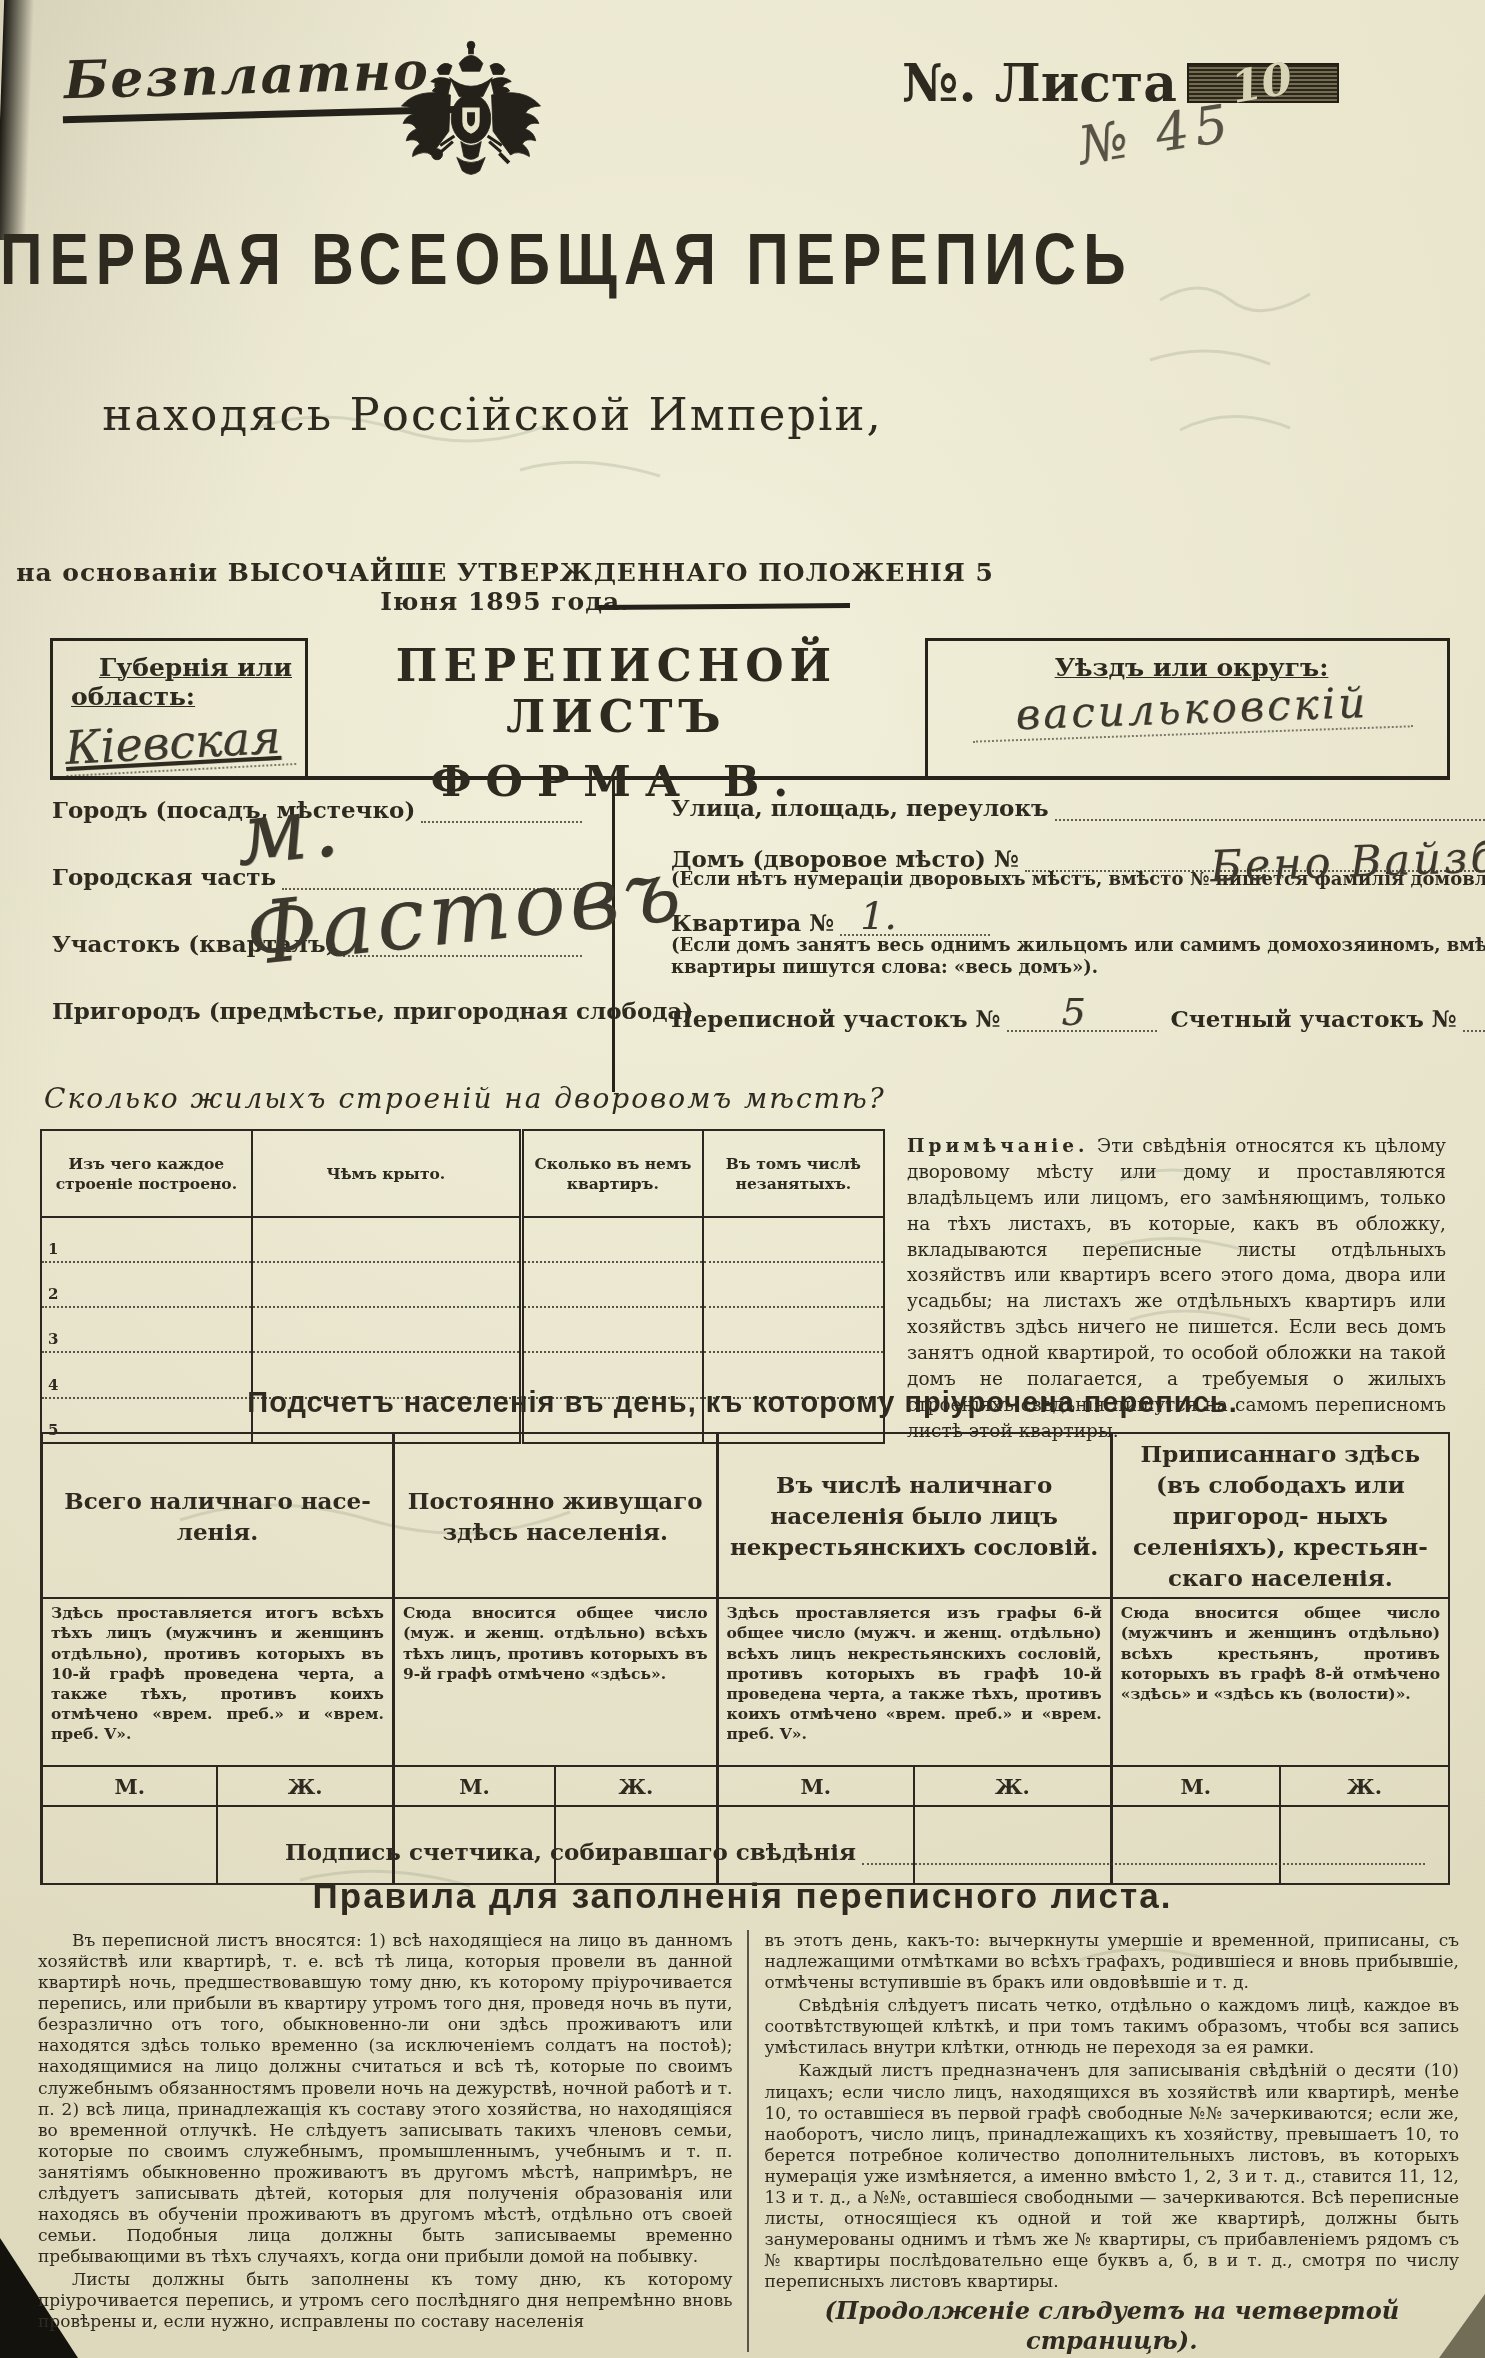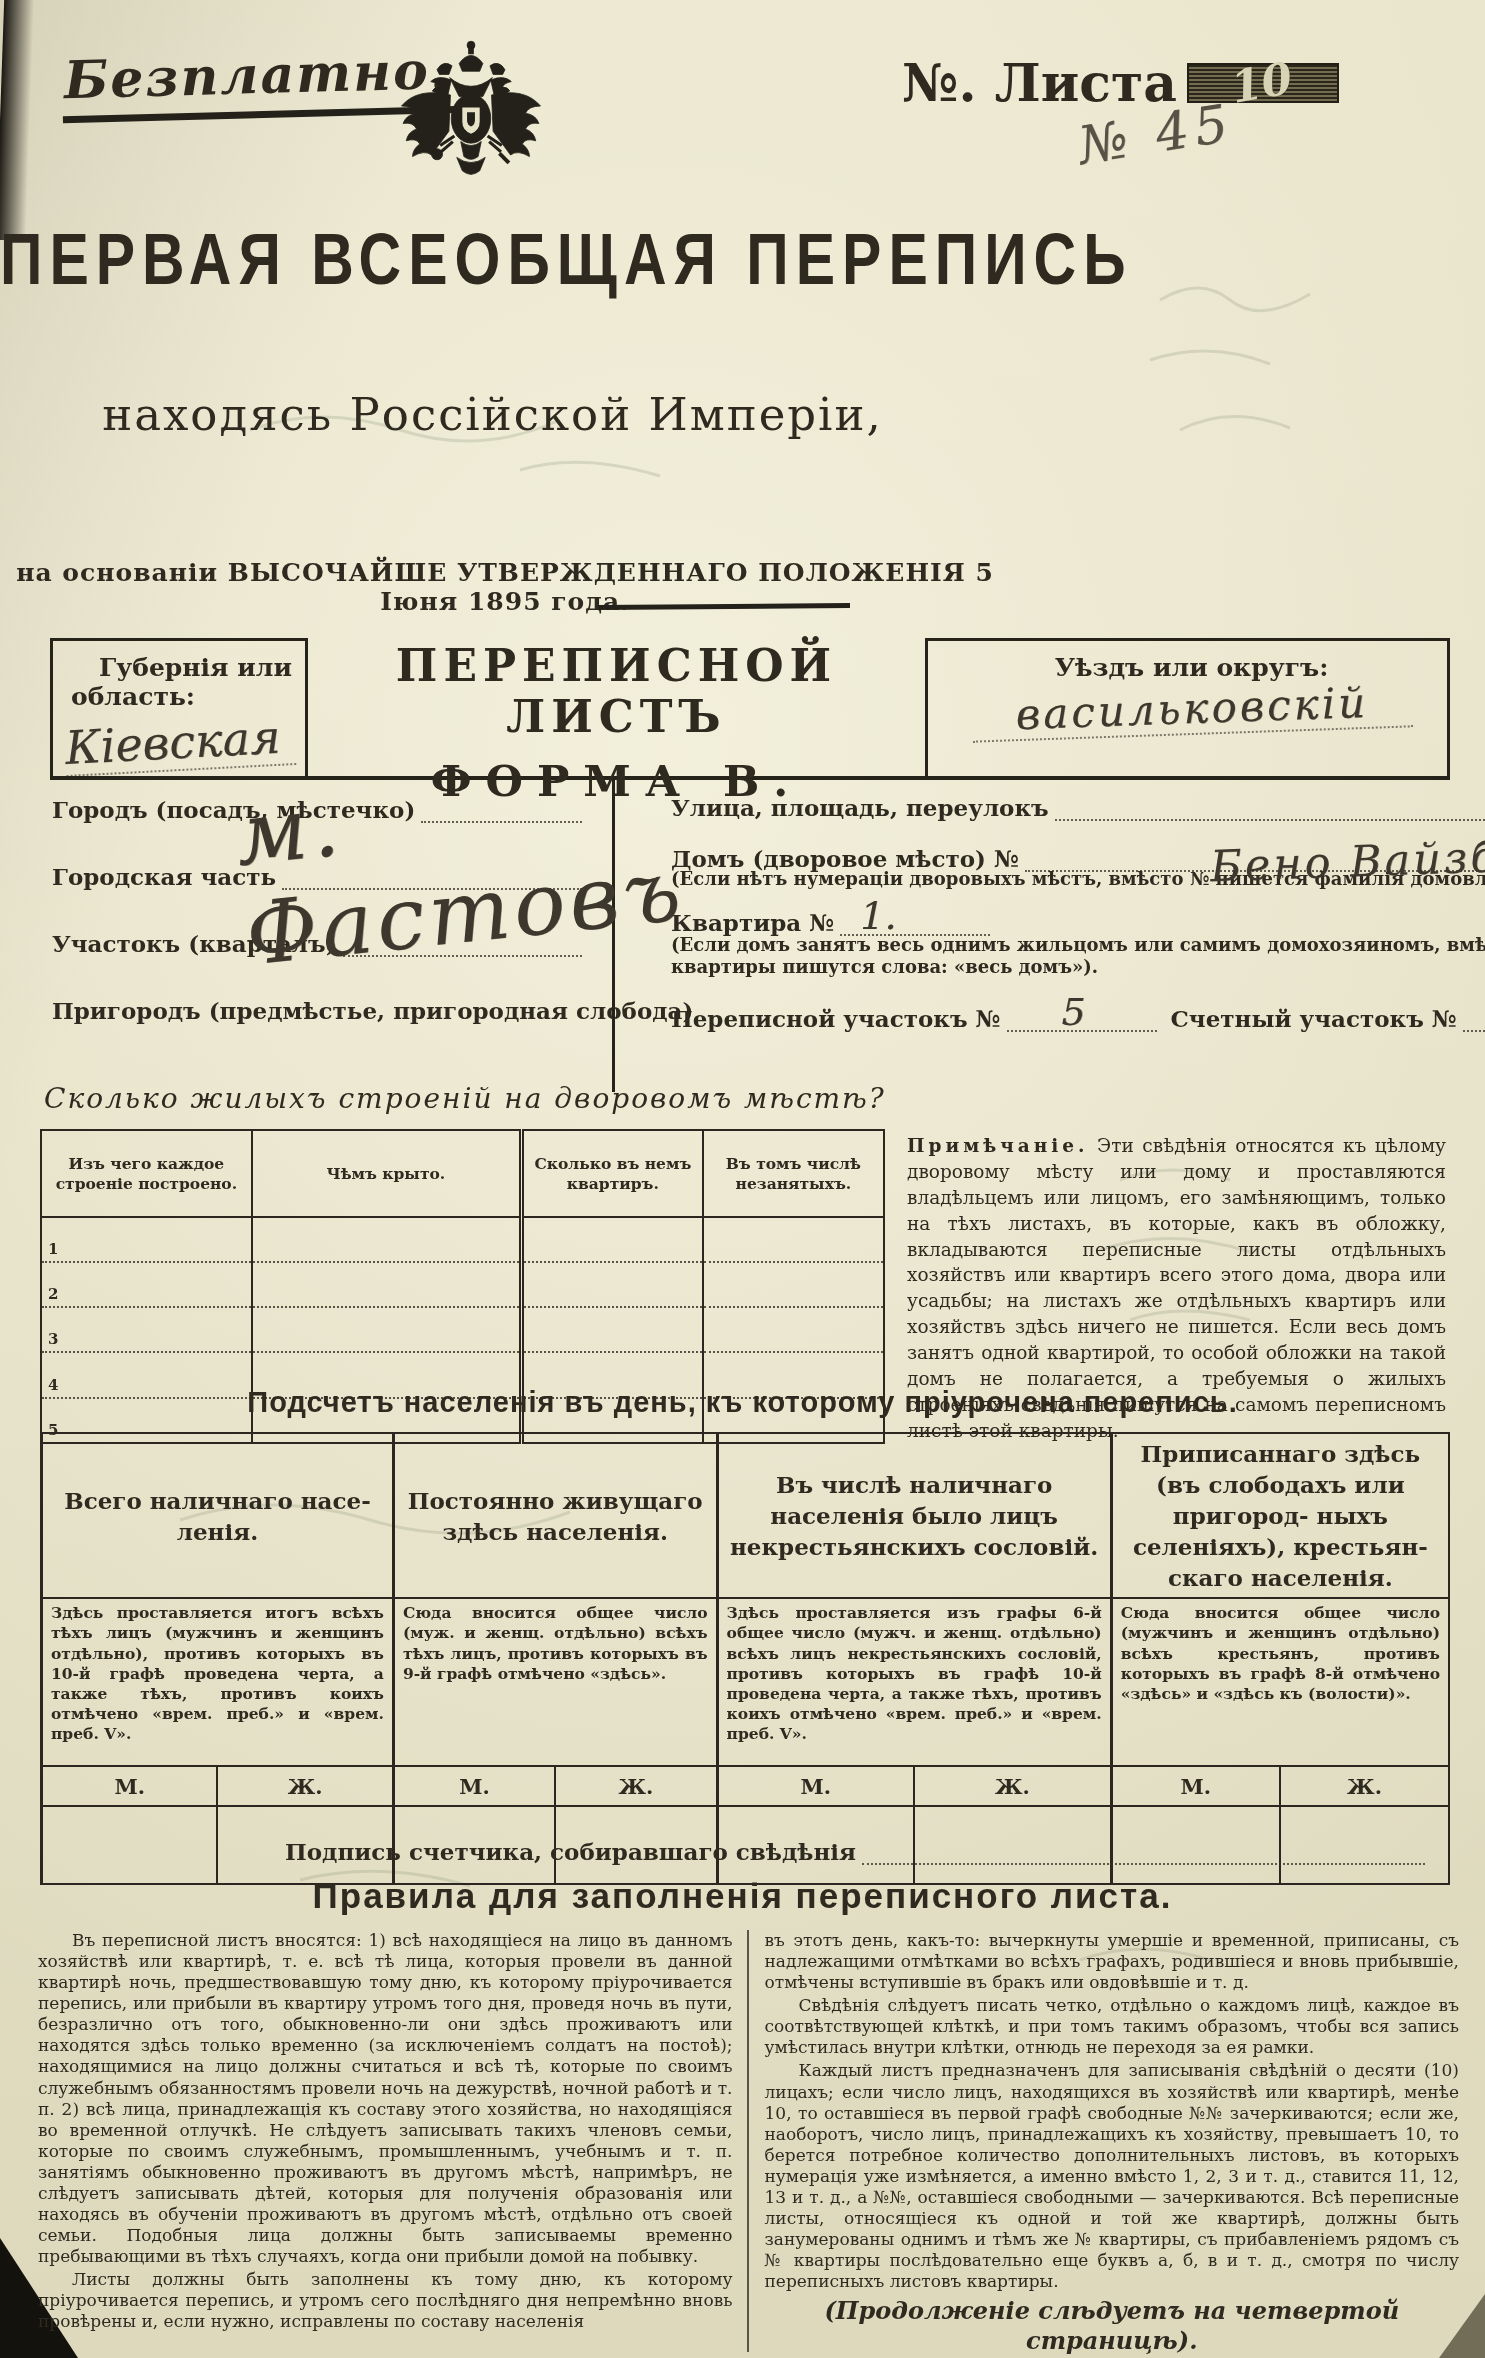--- a/index.html
+++ b/index.html
@@ -32,21 +32,21 @@
     transform:rotate(-9deg);letter-spacing:6px;opacity:.85;}
   
   .titleblock{position:absolute;top:218px;left:0;width:985px;text-align:center;}
   .main-title{font-family:"Liberation Sans", sans-serif;font-weight:bold;font-size:59px;letter-spacing:7px;
     transform:scaleY(1.22);transform-origin:top;white-space:nowrap;}
   .sub-title{margin-top:102px;font-size:45px;letter-spacing:2px;}
   .legal{position:absolute;top:558px;left:0;width:1010px;text-align:center;font-size:25px;font-weight:bold;letter-spacing:1px;}
   .legal-underline{position:absolute;top:604px;left:598px;width:252px;border-bottom:5px solid #24211a;transform:rotate(-.4deg);}
   
   .boxrow{position:absolute;top:638px;left:50px;right:35px;height:142px;display:flex;border-bottom:4px solid #26231b;}
-  .hbox{border:3px solid #26231b;border-bottom:none;padding:12px 10px 17px 18px;position:relative;}
+  .hbox{border:3px solid #26231b;border-bottom:none;padding:12px 10px 17px 18px;position:relative;text-decoration:underline;}
   .hbox-left{width:258px;}
   .hbox-right{flex:0 0 525px;margin-left:auto;text-align:center;}
   .hbox .lbl{font-size:25px;font-weight:bold;}
   .hbox-left .lbl{margin-left:28px;}
   .formtitle{flex:1;text-align:center;padding-top:2px;}
   .formtitle .l1{font-size:44px;font-weight:bold;letter-spacing:6px;}
   .formtitle .l2{font-size:43px;font-weight:bold;letter-spacing:14px;margin-top:14px;}
   .hw{font-family:"DejaVu Serif", serif;font-style:italic;color:#3d382d;
     text-shadow:.6px .4px 0 rgba(61,56,45,.45);}
   .hbox-left .hw-val{display:block;font-size:46px;transform:rotate(-3deg);margin:4px 0 0 -6px;

